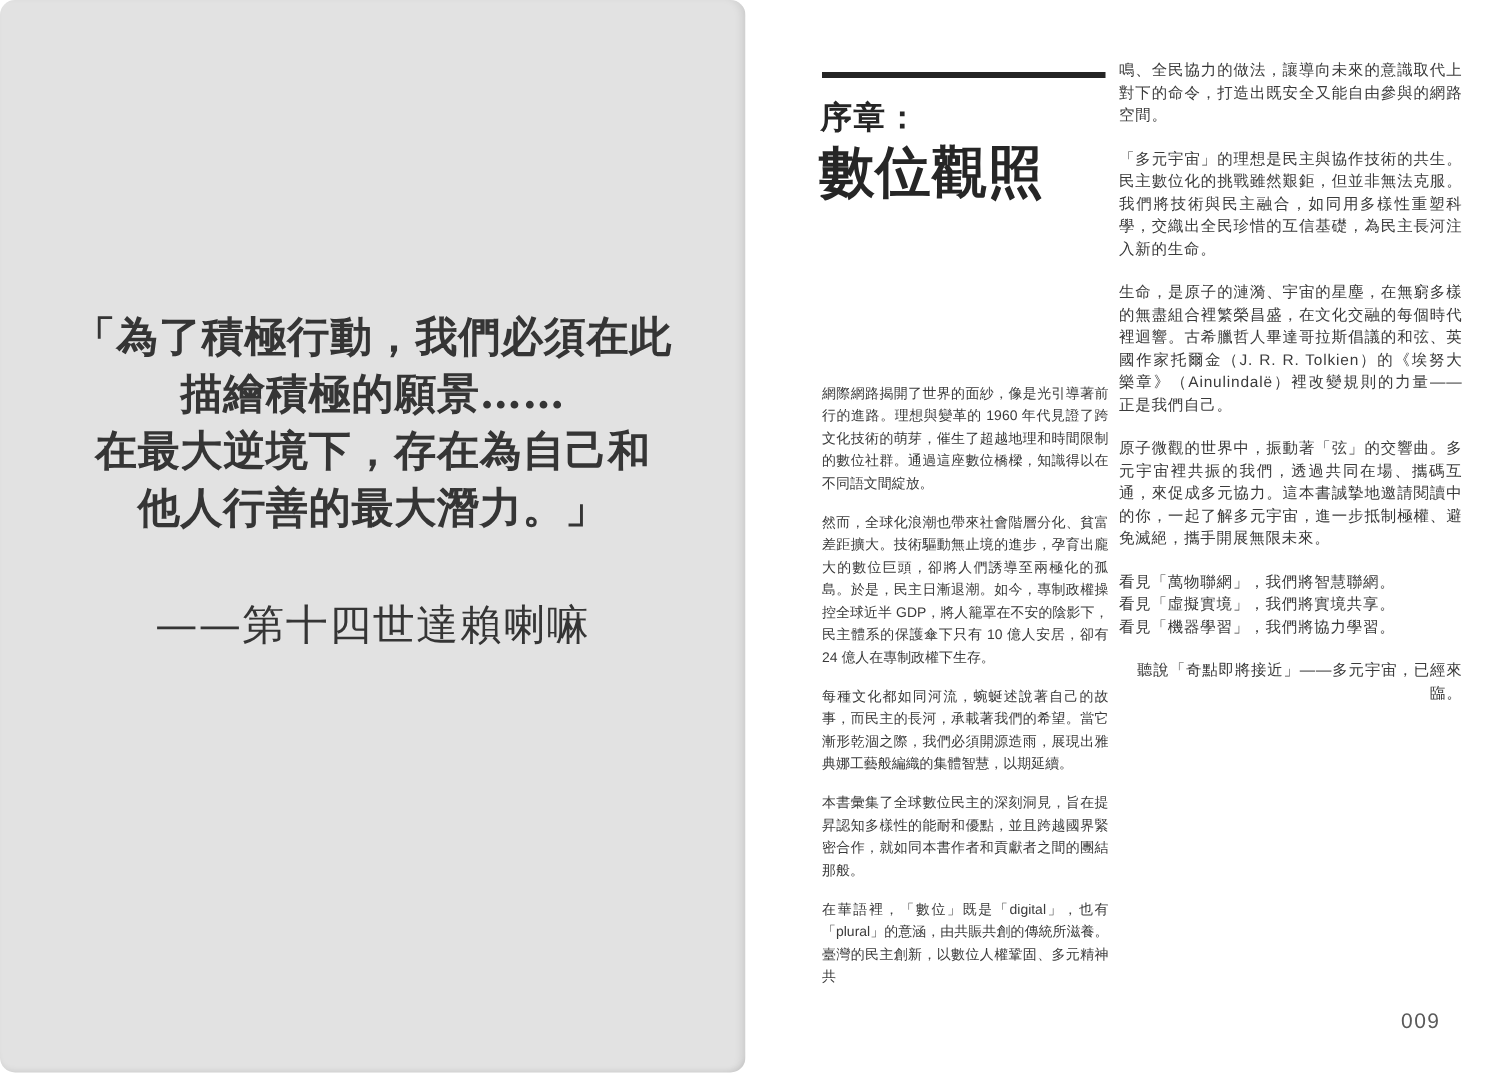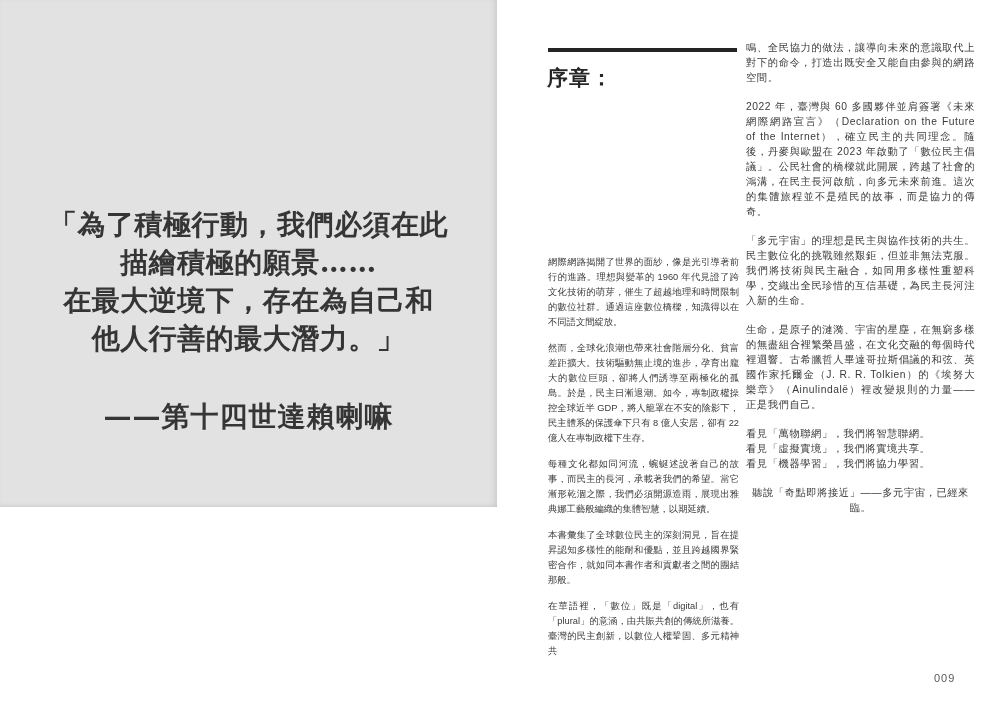--- a/index.html
+++ b/index.html
@@ -9,39 +9,40 @@
     --title-ink:#262626;
   }
   html,body{margin:0;padding:0;}
   body{
     width:1000px;height:716px;position:relative;overflow:hidden;
     background:#ffffff;
     font-family:"Liberation Sans","DejaVu Sans",sans-serif;
   }
   
   .left-page{
-    position:absolute;left:0;top:0;width:497px;height:507px;
+    position:absolute;left:0;top:0;width:497px;height:715px;
     background:var(--left-bg);
     box-shadow:inset -5px 0 6px -3px rgba(0,0,0,.10), inset 0 -3px 4px -2px rgba(0,0,0,.08);
+    border-radius:10px;
   }
   .quote{
     position:absolute;left:18px;right:18px;top:206px;
     text-align:center;
     font-family:"DejaVu Serif","Liberation Serif",serif;
     font-weight:bold;
     font-size:28px;line-height:38px;
     color:#353535;
     letter-spacing:.5px;
   }
   .quote div{margin:0;}
   .attribution{
     position:absolute;left:0;right:0;top:402px;
     text-align:center;
     font-family:"DejaVu Serif","Liberation Serif",serif;
-    font-weight:bold;
+    font-weight:normal;
     font-size:28px;line-height:30px;
     color:#353535;
     letter-spacing:1px;
   }
   
   .right-page{position:absolute;left:497px;top:0;width:503px;height:716px;background:#fff;}
   .head-rule{
     position:absolute;left:51px;top:48px;width:189px;height:4px;
     background:var(--bar);
   }
@@ -61,57 +62,58 @@
     font-size:9.3px;line-height:15px;
   }
   .col-a p{margin:0 0 11px 0;}
   .col-b{
     position:absolute;left:249px;top:40px;width:229px;
     font-size:10.3px;line-height:15px;letter-spacing:.55px;
   }
   .col-b p{margin:0 0 14px 0;}
   .vision-group{margin:0 0 14px 0;}
   .vision-group p{margin:0;text-align:left;}
-  .closing{margin:0;text-align:center;}
+  .closing{margin:0;text-align:right;}
   .page-number{
     position:absolute;left:437px;top:672px;
-    font-size:11px;color:#5a5a5a;letter-spacing:1px;
+    font-size:14px;color:#5a5a5a;letter-spacing:1px;
   }
 </style>
 </head>
 <body>
 
 <div class="left-page">
   <div class="quote">
     <div>「為了積極行動，我們必須在此</div>
     <div>描繪積極的願景……</div>
     <div>在最大逆境下，存在為自己和</div>
     <div>他人行善的最大潛力。」</div>
   </div>
   <div class="attribution">——第十四世達賴喇嘛</div>
 </div>
 
 <div class="right-page">
   <div class="head-rule"></div>
   <div class="chapter-label">序章：</div>
+  <div class="chapter-title">數位觀照</div>
 
   <div class="col col-a">
       <p>網際網路揭開了世界的面紗，像是光引導著前行的進路。理想與變革的 1960 年代見證了跨文化技術的萌芽，催生了超越地理和時間限制的數位社群。通過這座數位橋樑，知識得以在不同語文間綻放。</p>
-      <p>然而，全球化浪潮也帶來社會階層分化、貧富差距擴大。技術驅動無止境的進步，孕育出龐大的數位巨頭，卻將人們誘導至兩極化的孤島。於是，民主日漸退潮。如今，專制政權操控全球近半 GDP，將人籠罩在不安的陰影下，民主體系的保護傘下只有 8 億人安居，卻有 22 億人在專制政權下生存。</p>
+      <p>然而，全球化浪潮也帶來社會階層分化、貧富差距擴大。技術驅動無止境的進步，孕育出龐大的數位巨頭，卻將人們誘導至兩極化的孤島。於是，民主日漸退潮。如今，專制政權操控全球近半 GDP，將人籠罩在不安的陰影下，民主體系的保護傘下只有 10 億人安居，卻有 24 億人在專制政權下生存。</p>
       <p>每種文化都如同河流，蜿蜒述說著自己的故事，而民主的長河，承載著我們的希望。當它漸形乾涸之際，我們必須開源造雨，展現出雅典娜工藝般編織的集體智慧，以期延續。</p>
       <p>本書彙集了全球數位民主的深刻洞見，旨在提昇認知多樣性的能耐和優點，並且跨越國界緊密合作，就如同本書作者和貢獻者之間的團結那般。</p>
       <p>在華語裡，「數位」既是「digital」，也有「plural」的意涵，由共賑共創的傳統所滋養。臺灣的民主創新，以數位人權鞏固、多元精神共</p>
     </div>
 
   <div class="col col-b">
     <div>
         <p>鳴、全民協力的做法，讓導向未來的意識取代上對下的命令，打造出既安全又能自由參與的網路空間。</p>
-        <p>2022 年，臺灣與 60 多國夥伴並肩簽署《未來網際網路宣言》（Declaration on the Future of the Internet），確立民主的共同理念。隨後，丹麥與歐盟在 2023 年啟動了「數位民主倡議」。公民社會的橋樑就此開展，跨越了社會的鴻溝，在民主長河啟航，向多元未來前進。這次的集體旅程並不是殖民的故事，而是協力的傳奇。</p>
         <p>「多元宇宙」的理想是民主與協作技術的共生。民主數位化的挑戰雖然艱鉅，但並非無法克服。我們將技術與民主融合，如同用多樣性重塑科學，交織出全民珍惜的互信基礎，為民主長河注入新的生命。</p>
         <p>生命，是原子的漣漪、宇宙的星塵，在無窮多樣的無盡組合裡繁榮昌盛，在文化交融的每個時代裡迴響。古希臘哲人畢達哥拉斯倡議的和弦、英國作家托爾金（J. R. R. Tolkien）的《埃努大樂章》（Ainulindalë）裡改變規則的力量——正是我們自己。</p>
+        <p>原子微觀的世界中，振動著「弦」的交響曲。多元宇宙裡共振的我們，透過共同在場、攜碼互通，來促成多元協力。這本書誠摯地邀請閱讀中的你，一起了解多元宇宙，進一步抵制極權、避免滅絕，攜手開展無限未來。</p>
       </div>
     <div class="vision-group">
         <p>看見「萬物聯網」，我們將智慧聯網。</p>
         <p>看見「虛擬實境」，我們將實境共享。</p>
         <p>看見「機器學習」，我們將協力學習。</p>
       </div>
     <p class="closing">聽說「奇點即將接近」——多元宇宙，已經來臨。</p>
   </div>
 
   <div class="page-number">009</div>

